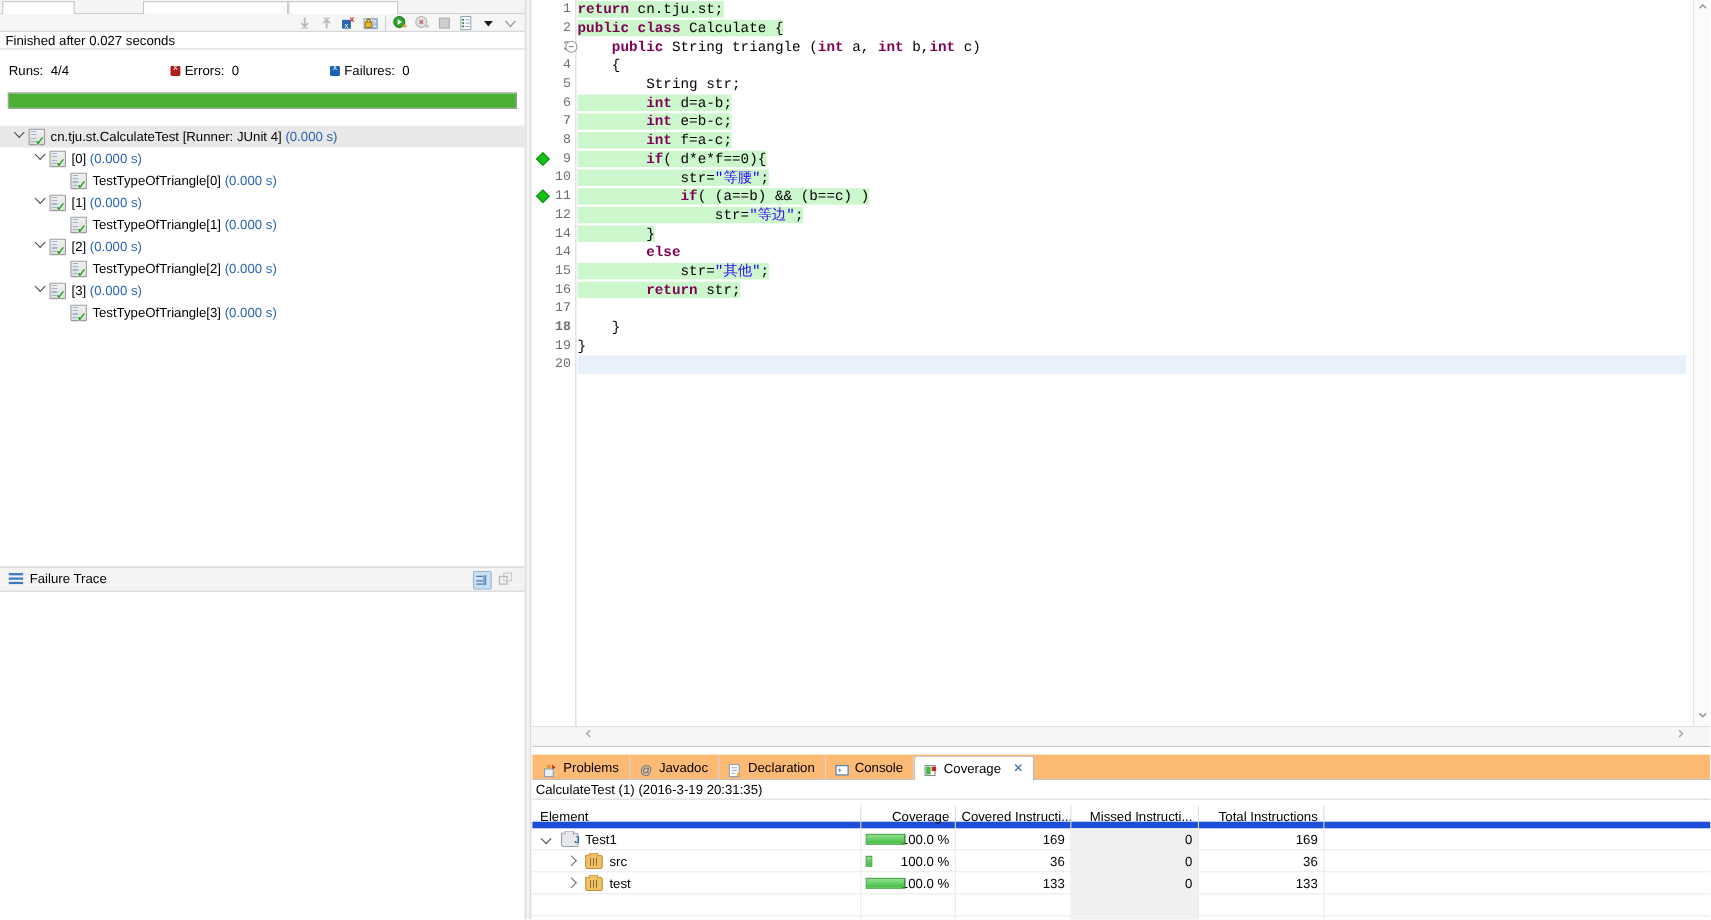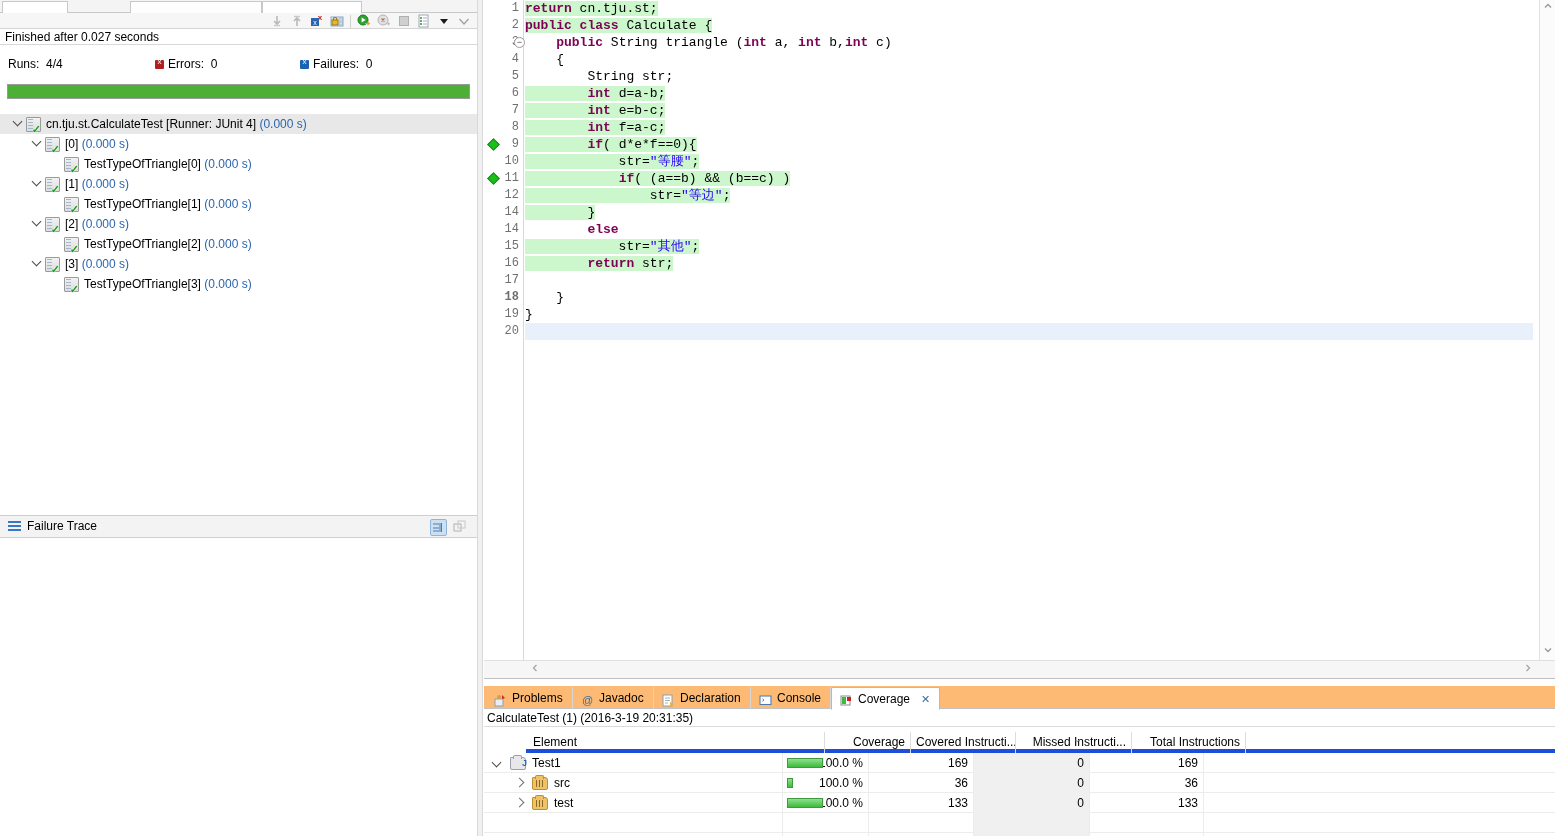--- a/index.html
+++ b/index.html
@@ -127,21 +127,21 @@
   .bp-tab { position:absolute; top:1px; height:22px; line-height:22px; padding:0 9px 0 8px;
             font-size:12px; border-right:1px solid #d6d6d6; display:flex; align-items:center; gap:5px; }
   .bp-tab.active { background:#fff; border:1px solid #b9b9b9; border-bottom:1px solid #fff;
                    border-radius:2px 2px 0 0; top:1px; height:23px; }
   .bp-icon { width:13px; height:13px; position:relative; display:inline-block; flex:none; }
 
   .bp-subtitle { position:absolute; left:0; top:23px; width:1283px; height:18px; line-height:18px;
                  padding-left:3px; font-size:12px; border-bottom:1px solid #dadada; }
 
   .cov-table { position:absolute; left:0; top:46px; width:1071px; height:104px; }
-  .cov-head { position:relative; height:21px; background:#fff; border-bottom:4px solid #1d4ed8;margin-left:42px; }
+  .cov-head { position:relative; height:21px; background:#fff; border-bottom:6px solid #1d4ed8; }
   .ch { position:absolute; top:0; height:21px; line-height:21px; font-size:12px;
         border-right:1px solid #dcdcdc; padding:0 5px; overflow:hidden; white-space:nowrap; }
   .ch.r { text-align:right; }
   .sortmark { position:absolute; top:-3px; left:50%; font-size:9px; color:#8a8a8a; }
   .cov-row { position:relative; height:20px; line-height:20px; border-bottom:1px solid #ececec; }
   .cc { position:absolute; top:0; height:20px; line-height:20px; font-size:12px;
         border-right:1px solid #ececec; padding:0 5px; overflow:hidden; white-space:nowrap; }
   .cc.r { text-align:right; }
   .cc.shade { background:#f0f0f0; }
   .rowtwist { position:absolute; width:12px; height:20px; }

